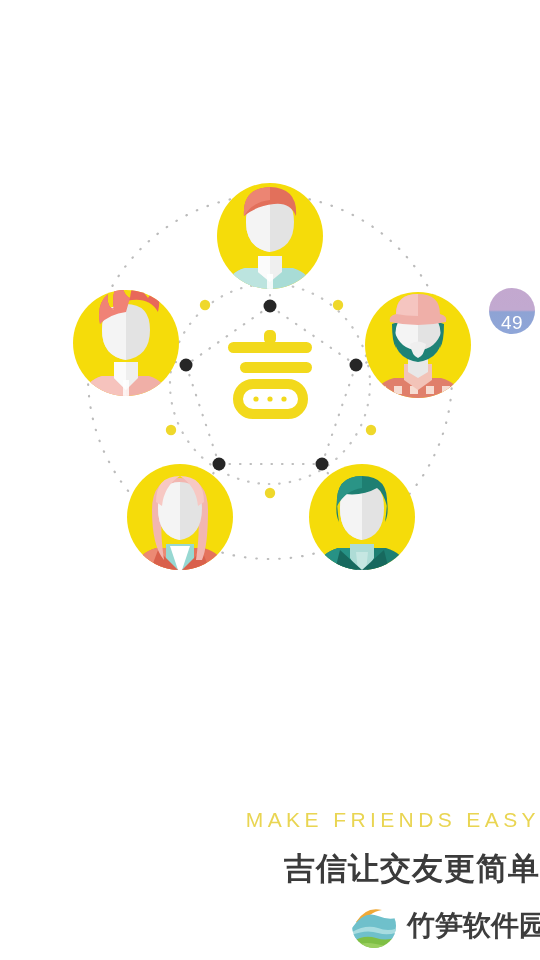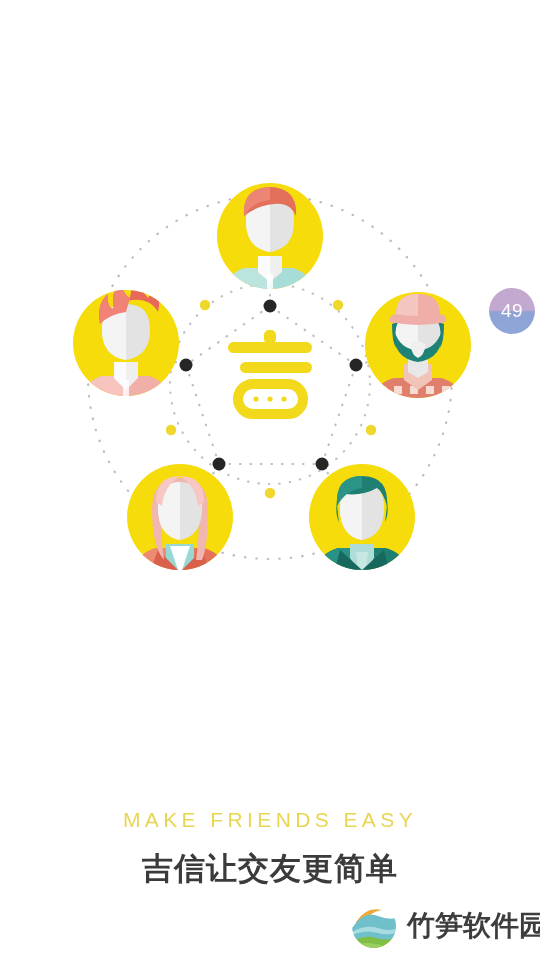--- a/index.html
+++ b/index.html
@@ -28,31 +28,31 @@
   #badge-49{
     position:absolute;
     left:489px; top:288px;
     width:46px; height:46px;
     border-radius:50%;
     background:linear-gradient(180deg,#c3a8cf 0%,#c2a9d0 48%,#8ea3d4 52%,#8fa6d8 100%);
     color:#ffffff;
     font-size:19px;
     letter-spacing:0.5px;
     display:flex;
-    align-items:center;
+    align-items:flex-end;
     justify-content:center;
     box-shadow:0 0 0 0 rgba(0,0,0,0);
   }
 
   
   #caption{
     position:absolute;
     left:0; top:805px;
     width:540px;
-    text-align:center;
+    text-align:right;
   }
   #tagline-en{
     font-size:21px;
     letter-spacing:4.4px;
     color:#e9d552;
     font-weight:500;
     line-height:30px;
     white-space:nowrap;
   }
   #tagline-cn{

